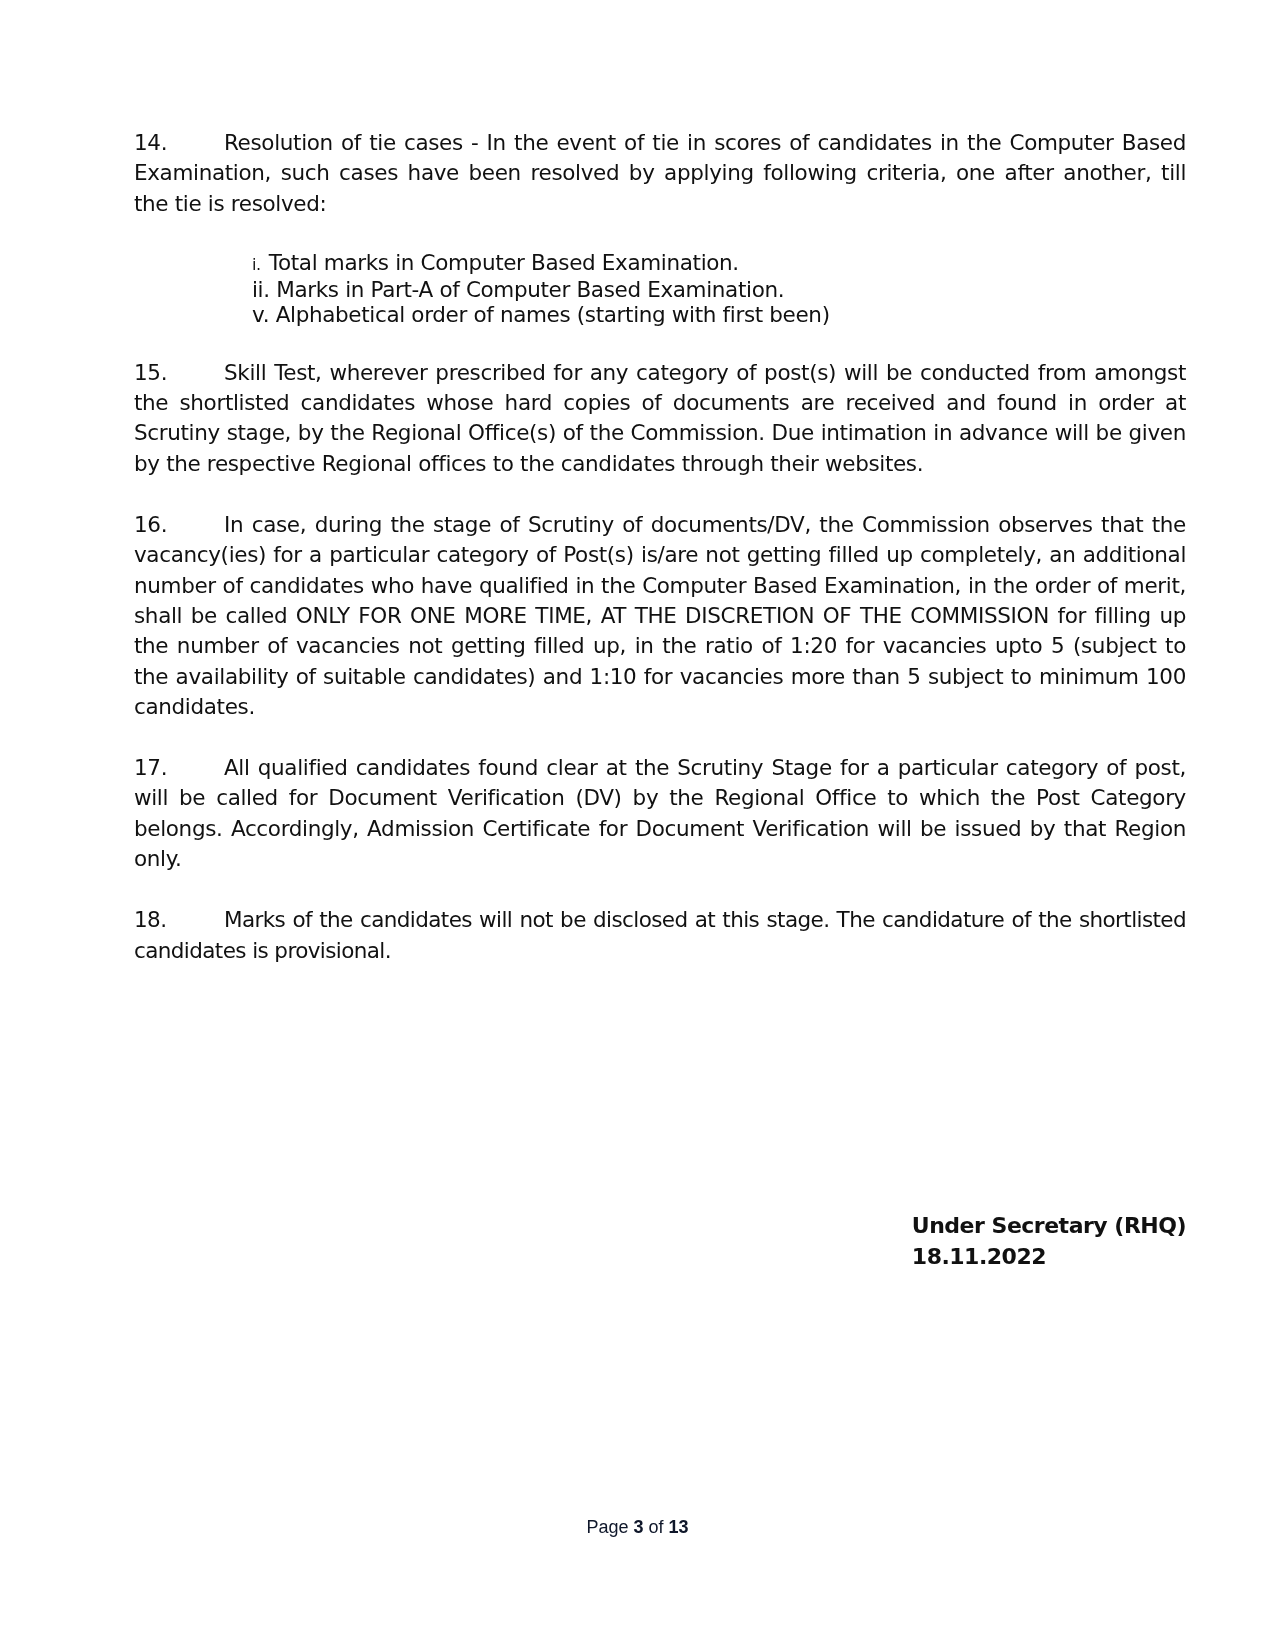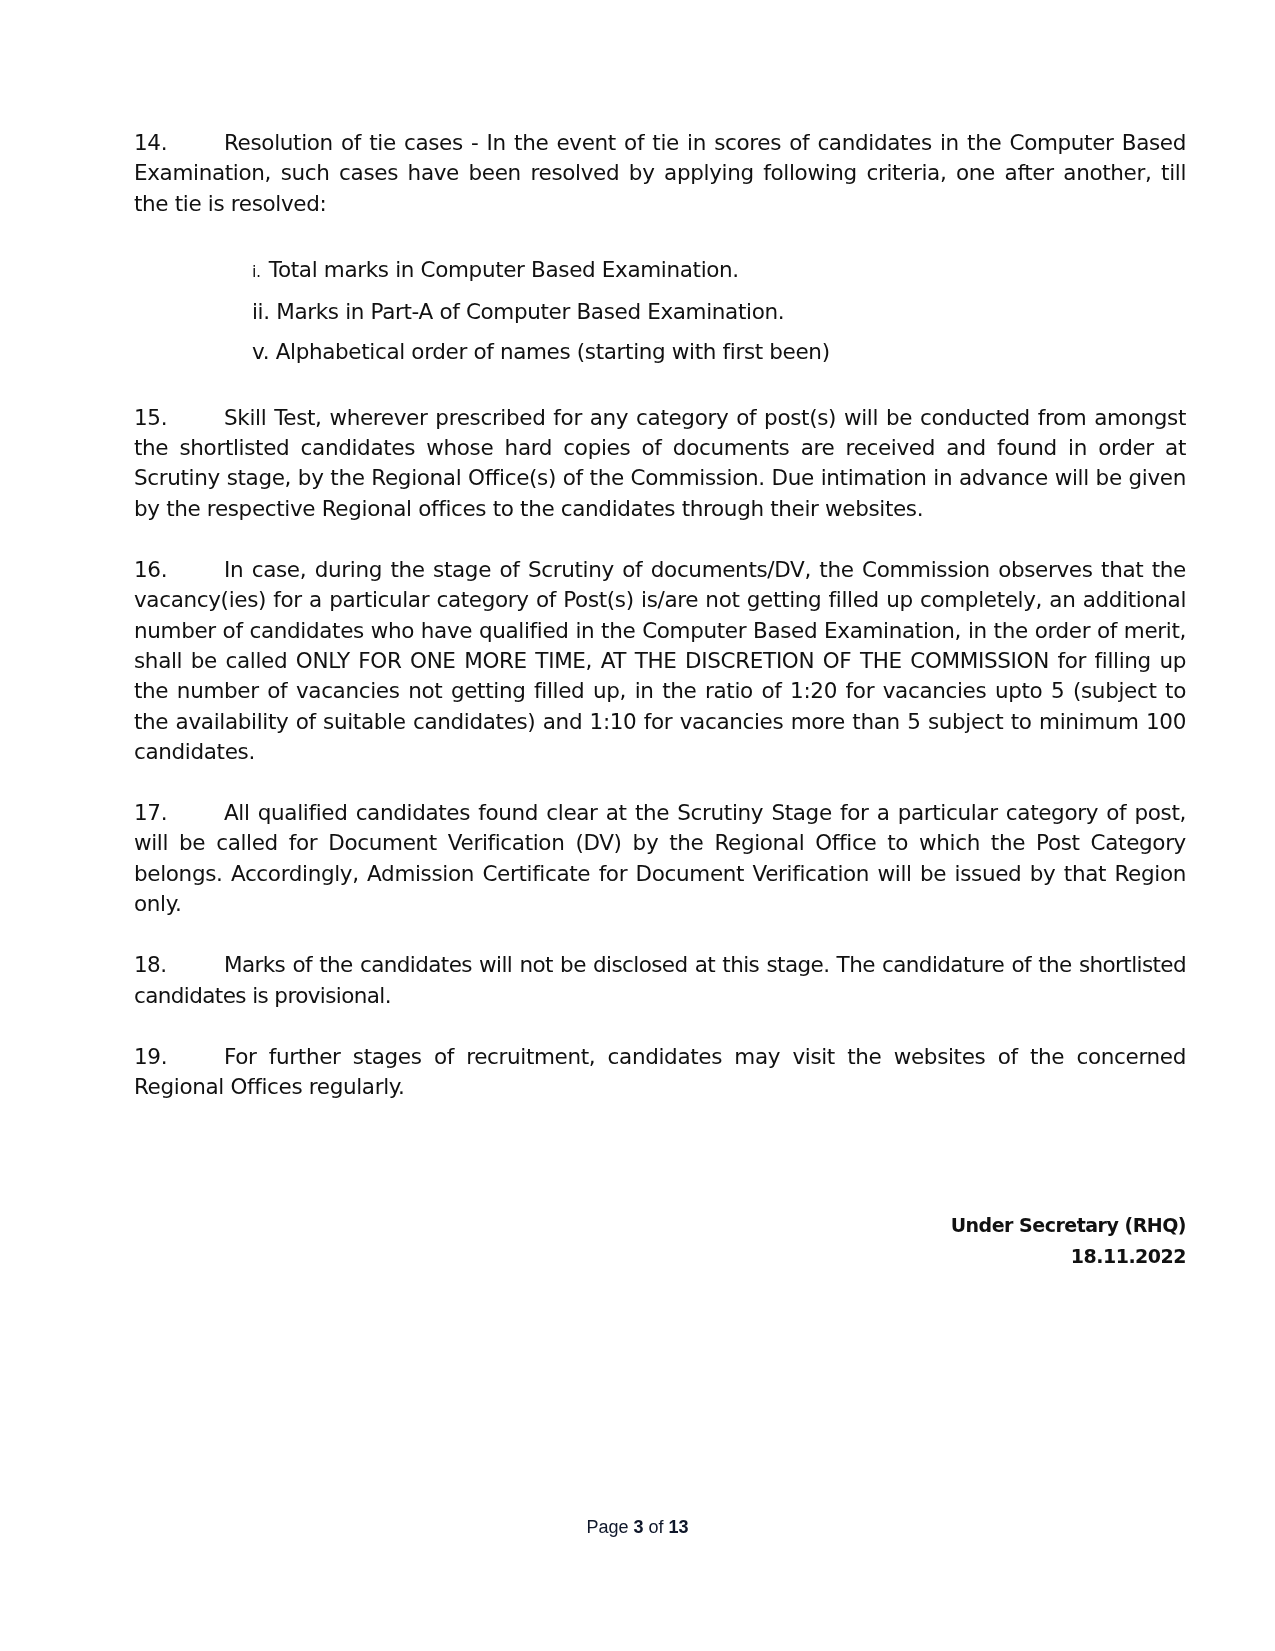--- a/index.html
+++ b/index.html
@@ -4,24 +4,24 @@
 <style>
   html, body { margin:0; padding:0; background:#ffffff; }
   body { width:1275px; height:1651px; position:relative; overflow:hidden; color:#111; }
   .page { position:absolute; left:134px; top:92px; width:1052px;
           font-family:"DejaVu Sans", sans-serif; font-size:21.5px; line-height:30.3px;
           letter-spacing:-0.35px;margin-top:36px; }
   .para { text-align:justify; margin:0 0 31px 0; }
   .num { display:inline-block; width:90px; }
   .para.bold { font-weight:normal; letter-spacing:-0.6px; }
   ol.criteria { list-style:none; margin:6px 0 31px 118px; padding:0; }
-  ol.criteria li { margin:0; line-height:40px; }
+  ol.criteria li { margin:0; line-height:25px; }
   .small-roman { font-size:16px; margin-right:8px; }
-  .sign { position:absolute; right:89px; top:1210px; text-align:right;
-          font-family:"DejaVu Sans", sans-serif; font-weight:bold; font-size:19px;
+  .sign { position:absolute; right:89px; top:1210px; 
+          font-family:"DejaVu Sans", sans-serif; font-weight:bold; font-size:22px;
           line-height:31px; letter-spacing:-0.5px; }
   .footer { position:absolute; left:0; width:1275px; top:1517px; text-align:center;
             font-family:"Liberation Sans", sans-serif; font-size:18px; color:#0f172a; }
   .footer b { font-weight:bold; }
 </style>
 </head>
 <body>
 
 <div class="page">
 
@@ -43,23 +43,20 @@
   </p>
 
   <p class="para">
     <span class="num">17.</span><span>All qualified candidates found clear at the Scrutiny Stage for a particular category of post, will be called for Document Verification (DV) by the Regional Office to which the Post Category belongs. Accordingly, Admission Certificate for Document Verification will be issued by that Region only.</span>
   </p>
 
   <p class="para bold">
     <span class="num">18.</span><span>Marks of the candidates will not be disclosed at this stage. The candidature of the shortlisted candidates is provisional.</span>
   </p>
 
-  <p class="para">
-    <span class="num">19.</span><span>For further stages of recruitment, candidates may visit the websites of the concerned Regional Offices regularly.</span>
-  </p>
 </div>
 
 <div class="sign">
   <div>Under Secretary (RHQ)</div>
   <div>18.11.2022</div>
 </div>
 
 <div class="footer">
   <span>Page</span>
   <b>3</b>

